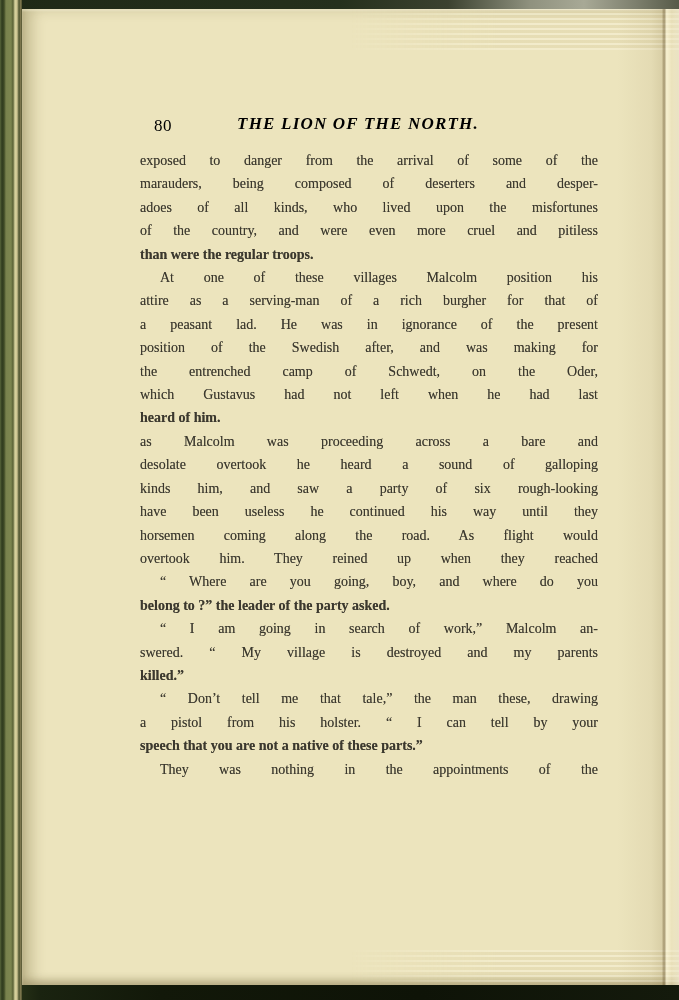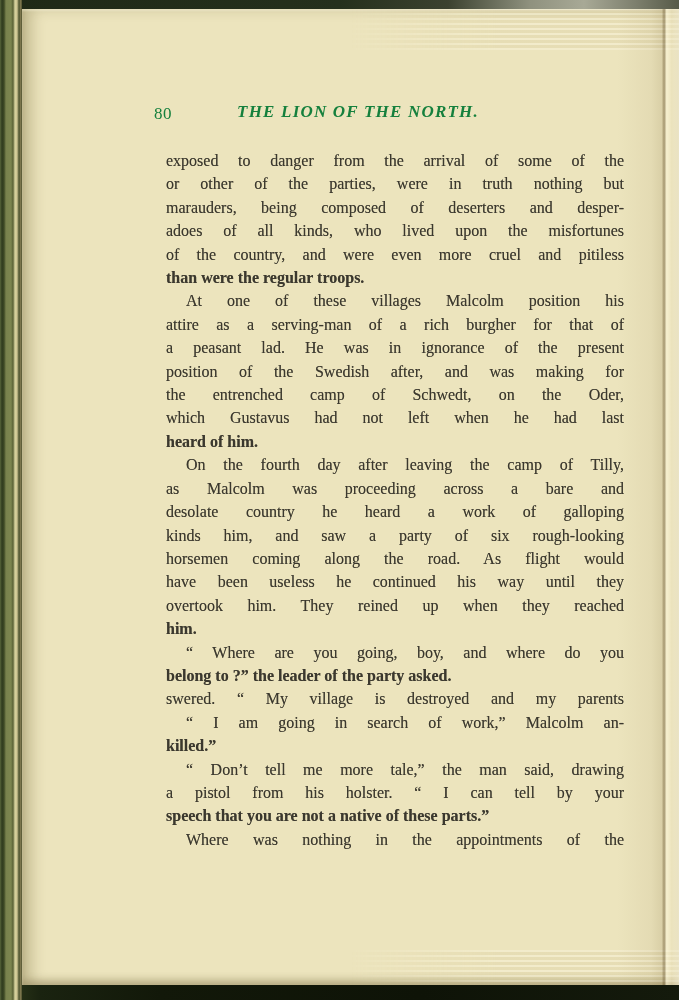--- a/index.html
+++ b/index.html
@@ -50,31 +50,31 @@
     position:absolute;right:0;width:330px;
     background:repeating-linear-gradient(180deg,
       rgba(255,252,235,.55) 0 2px,rgba(203,188,138,.30) 2px 5px);
     -webkit-mask-image:linear-gradient(90deg,transparent,#000 45%);
     mask-image:linear-gradient(90deg,transparent,#000 45%);
     opacity:.55;
   }
   .top-page-edges{top:0;height:42px;}
   .bottom-page-edges{bottom:0;height:36px;}
   
-  .header-row{position:absolute;top:94px;left:130px;width:458px;height:24px;color:#15803d;}
+  .header-row{position:absolute;top:106px;left:130px;width:458px;height:24px;color:#000000;}
   .page-number{position:absolute;left:2px;top:2px;font-size:17px;letter-spacing:.5px;}
   .running-title{
     text-align:center;font-style:italic;font-weight:bold;
     font-size:17px;letter-spacing:1.2px;padding-right:46px;
     white-space:nowrap;
   }
   
   .text-col{
-    position:absolute;top:141px;left:144px;width:458px;
-    font-size:16px;line-height:23.4px;color:#3b382e;
+    position:absolute;top:141px;left:118px;width:458px;
+    font-size:14px;line-height:23.4px;color:#3b382e;
     text-shadow:0 0 .5px rgba(59,56,46,.55);
   }
   .line{text-align:justify;text-align-last:justify;}
   .line.left{text-align-last:left;font-weight:bold;}
   .line.indent{text-indent:20px;}
 </style>
 </head>
 <body>
 
 <div class="book">
@@ -84,61 +84,58 @@
     <div class="right-page-edges"></div>
 
     <div class="header-row">
       <span class="page-number">80</span>
       <div class="running-title">THE LION OF THE NORTH.</div>
     </div>
 
     <div class="text-col">
         <div>
           <div class="line">exposed to danger from the arrival of some of the</div>
-          <div class="line">or other of the parties, were in truth nothing but</div>
           <div class="line">marauders, being composed of deserters and desper-</div>
           <div class="line">adoes of all kinds, who lived upon the misfortunes</div>
           <div class="line">of the country, and were even more cruel and pitiless</div>
           <div class="line left">than were the regular troops.</div>
         </div>
         <div>
           <div class="line indent">At one of these villages Malcolm position his</div>
           <div class="line">attire as a serving-man of a rich burgher for that of</div>
           <div class="line">a peasant lad.  He was in ignorance of the present</div>
           <div class="line">position of the Swedish after, and was making for</div>
           <div class="line">the entrenched camp of Schwedt, on the Oder,</div>
           <div class="line">which Gustavus had not left when he had last</div>
           <div class="line left">heard of him.</div>
         </div>
         <div>
-          <div class="line indent">On the fourth day after leaving the camp of Tilly,</div>
           <div class="line">as Malcolm was proceeding across a bare and</div>
-          <div class="line">desolate country he heard a work of galloping</div>
+          <div class="line">desolate overtook he heard a sound of galloping</div>
           <div class="line">kinds him, and saw a party of six rough-looking</div>
+          <div class="line">have been useless he continued his way until they</div>
           <div class="line">horsemen coming along the road.  As flight would</div>
-          <div class="line">have been useless he continued his way until they</div>
           <div class="line">overtook him.  They reined up when they reached</div>
-          <div class="line left">him.</div>
         </div>
         <div>
           <div class="line indent">“ Where are you going, boy, and where do you</div>
           <div class="line left">belong to ?” the leader of the party asked.</div>
         </div>
         <div>
+          <div class="line indent">“ I am going in search of work,” Malcolm an-</div>
           <div class="line">swered.  “ My village is destroyed and my parents</div>
-          <div class="line indent">“ I am going in search of work,” Malcolm an-</div>
           <div class="line left">killed.”</div>
         </div>
         <div>
-          <div class="line indent">“ Don’t tell me more tale,” the man said, drawing</div>
+          <div class="line indent">“ Don’t tell me that tale,” the man these, drawing</div>
           <div class="line">a pistol from his holster.  “ I can tell by your</div>
           <div class="line left">speech that you are not a native of these parts.”</div>
         </div>
         <div>
-          <div class="line indent">Where was nothing in the appointments of the</div>
+          <div class="line indent">They was nothing in the appointments of the</div>
         </div>
       </div>
   </div>
 
   <div class="top-band"></div>
   <div class="bottom-band"></div>
   <div class="left-binding"></div>
 </div>
 
 </body></html>

